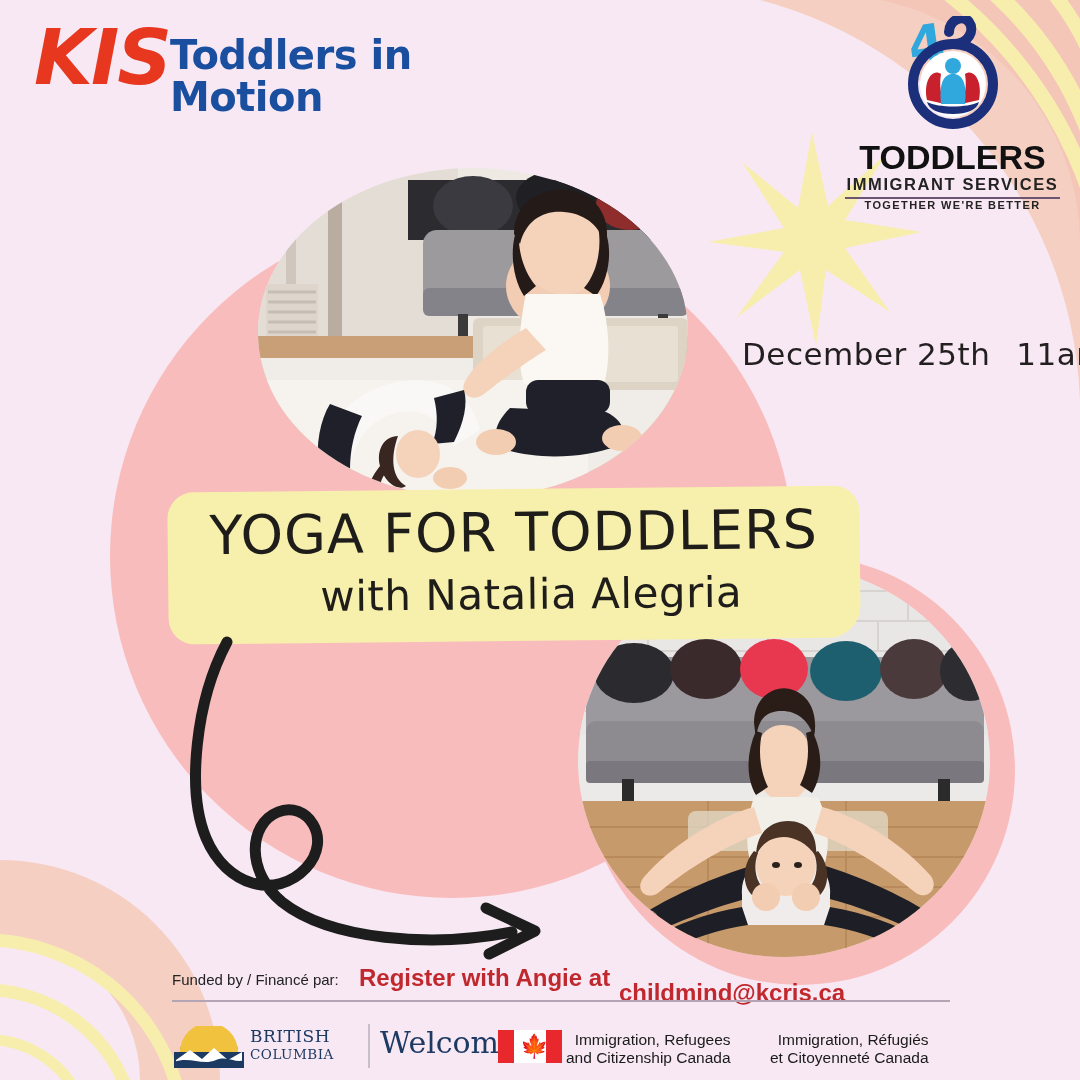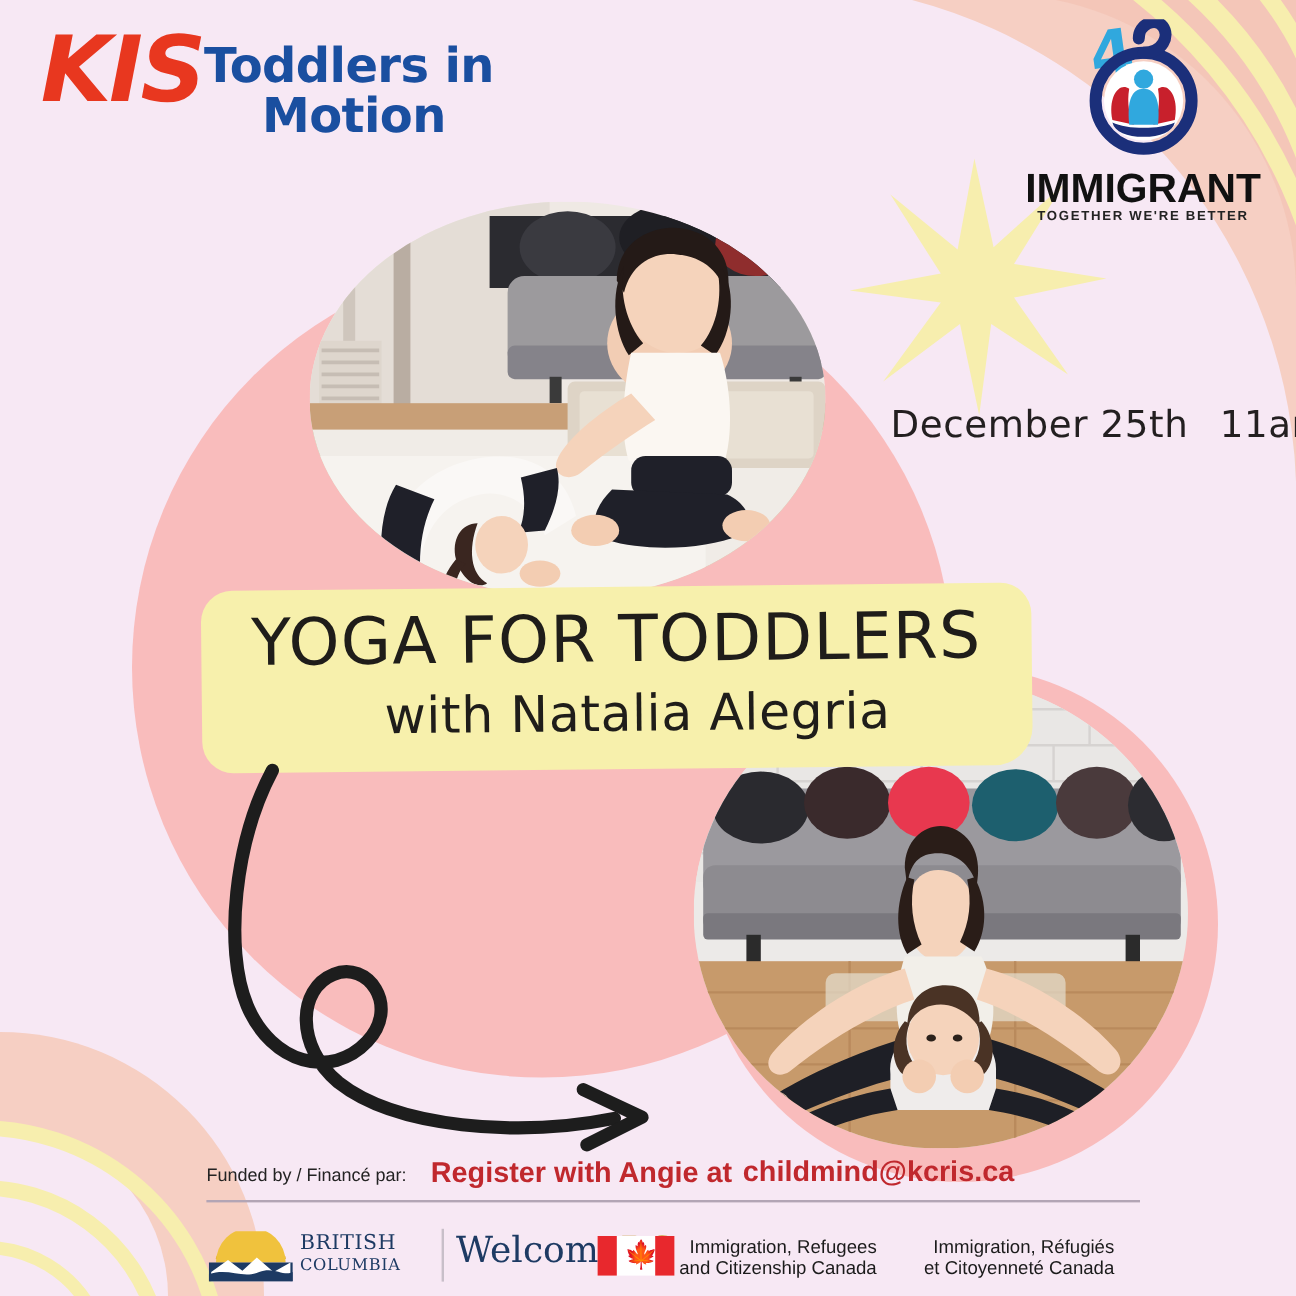--- a/index.html
+++ b/index.html
@@ -36,21 +36,21 @@
     font-family:"DejaVu Sans", sans-serif;
     font-weight:bold;
     font-size:40px;
     line-height:1.05;
     color:#1a4fa0;
     letter-spacing:-0.5px;
     vertical-align:top;
     padding-top:12px;
     width:300px;
   }
-  #program-name .l2{display:block;text-align:center;padding-right:50px;}
+  #program-name .l2{display:block;padding-right:50px;}
 
   
   #kis-logo{ right:20px; top:16px; width:215px; text-align:center; }
   #anniv-badge{ position:relative;width:140px;height:118px;margin:0 auto 6px auto; }
   #logo-kamloops{
     font-family:"Liberation Sans", sans-serif;
     font-weight:bold;
     font-size:34px;
     letter-spacing:0px;
     color:#111;
@@ -135,21 +135,21 @@
   }
   #register-cta{
     position:absolute;left:187px;top:4px;
     font-family:"Liberation Sans", sans-serif;
     font-weight:bold;
     font-size:24px;
     color:#c0282d;
     white-space:nowrap;
   }
   #contact-email{
-    position:absolute;left:447px;top:3px;
+    position:absolute;left:447px;top:19px;
     font-family:"Liberation Sans", sans-serif;
     font-weight:bold;
     font-size:24px;
     color:#c0282d;
     white-space:nowrap;
   }
   #footer-rule{
     left:172px; top:1000px; width:778px; height:2px;
     background:#b3a5b5;
   }
@@ -263,21 +263,22 @@
 
         <circle cx="70" cy="50" r="8" fill="#30a8de"></circle>
         <path d="M70 58 C60 58 56 68 58 88 L82 88 C84 68 80 58 70 58 Z" fill="#30a8de"></path>
 
         <path id="annivArc" d="M 70 112 m -44 0 a 44 44 0 0 0 88 0" fill="none"></path>
         <text font-family="Liberation Sans, sans-serif" font-size="9.5" font-weight="bold" fill="#1b2f7a" letter-spacing="1.2">
           <textPath href="#annivArc" startOffset="50%" text-anchor="middle">45th ANNIVERSARY</textPath>
         </text>
       </svg>
     </div>
-    <div id="logo-kamloops">IMMIGRANT</div>
+    <div id="logo-kamloops">TODDLERS</div>
+    <div id="logo-immigrant">IMMIGRANT SERVICES</div>
     <div id="logo-tagline">TOGETHER WE'RE BETTER</div>
   </div>
 
   <div class="abs photo-circle" id="photo-top">
     <svg viewBox="0 0 430 330" width="430" height="330" xmlns="http://www.w3.org/2000/svg">
       <rect width="430" height="330" fill="#efe9e4"></rect>
 
       <rect x="0" y="0" width="200" height="210" fill="#e4ddd6"></rect>
       <rect x="28" y="28" width="10" height="150" fill="#cfc6bd"></rect>
       <rect x="70" y="10" width="14" height="170" fill="#b9ada2"></rect>

